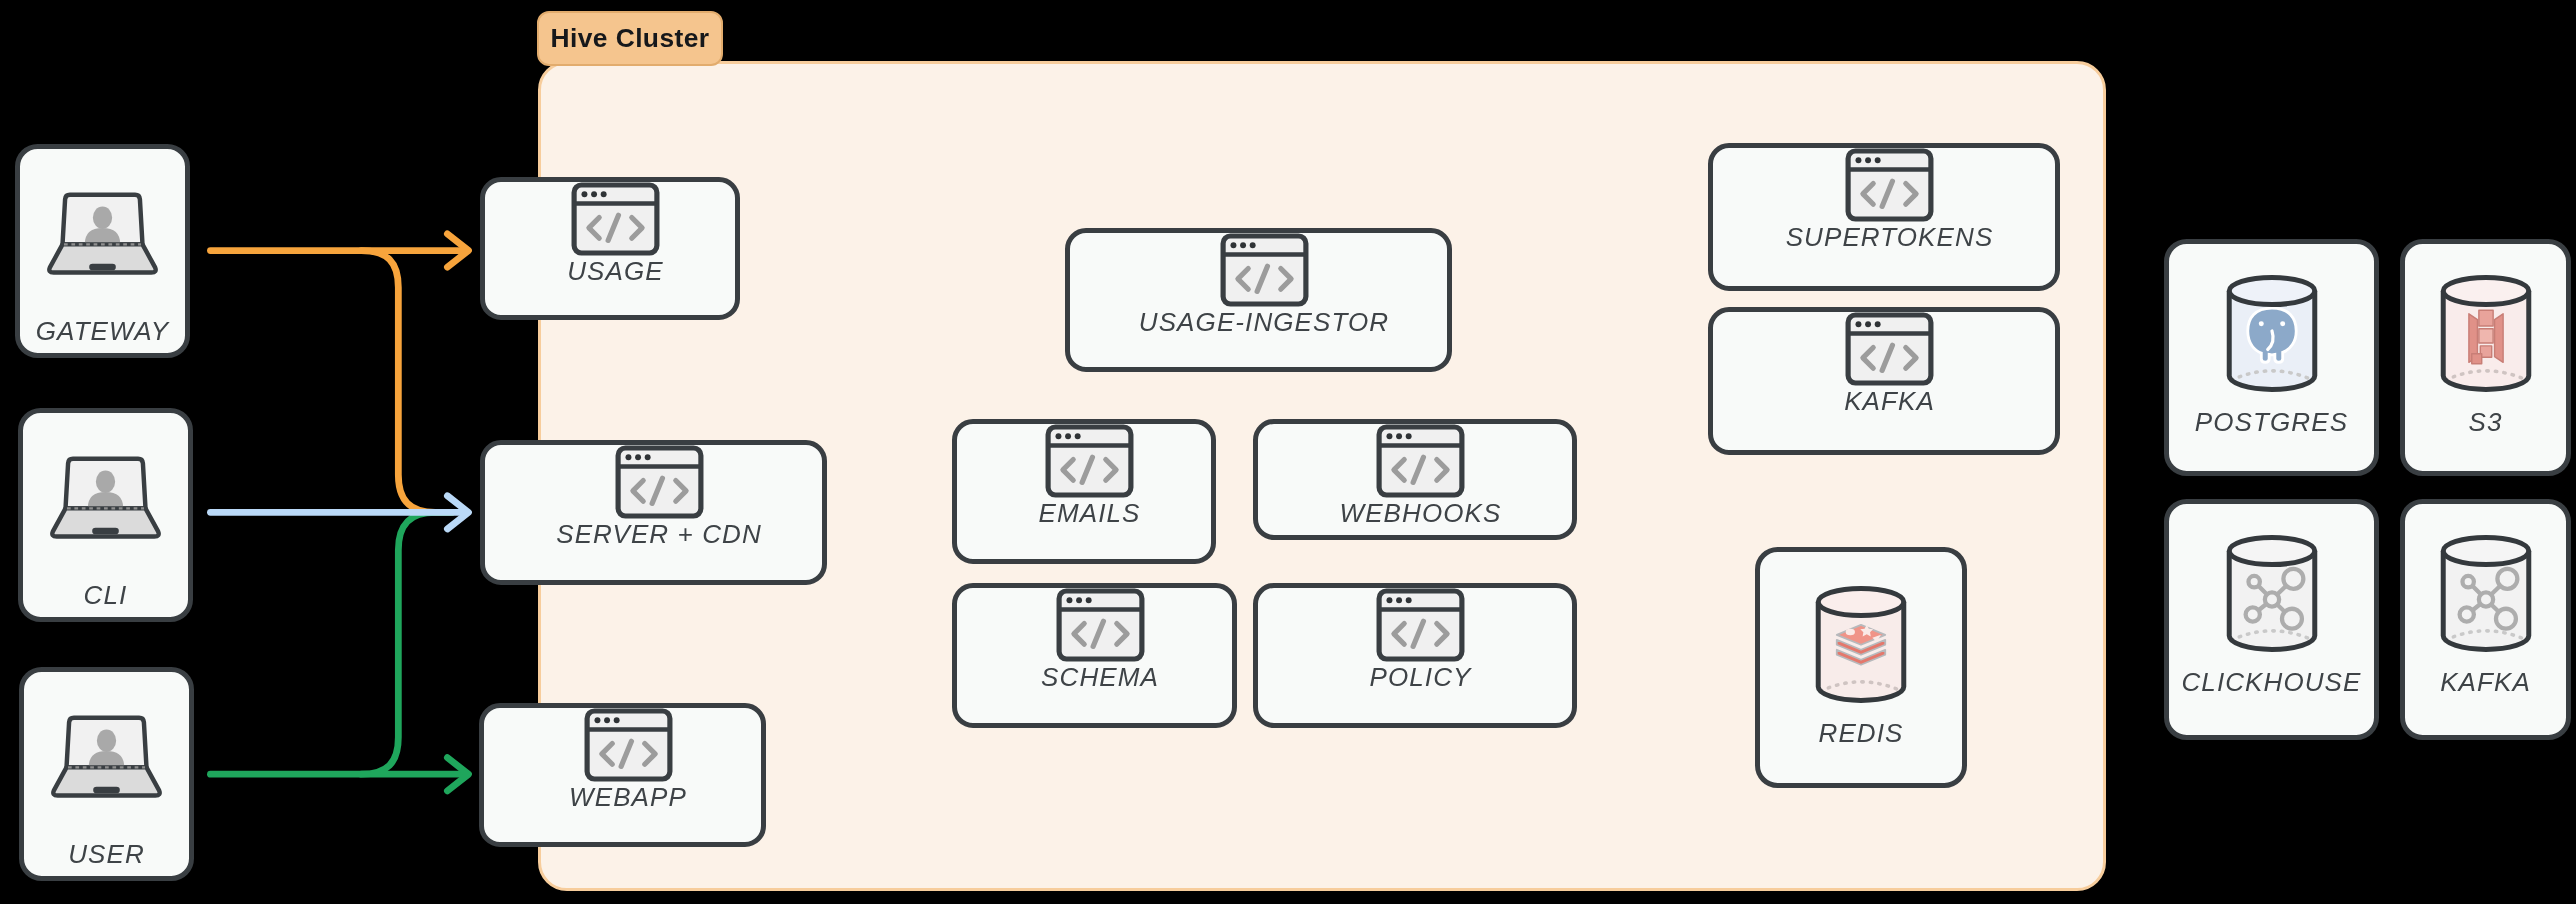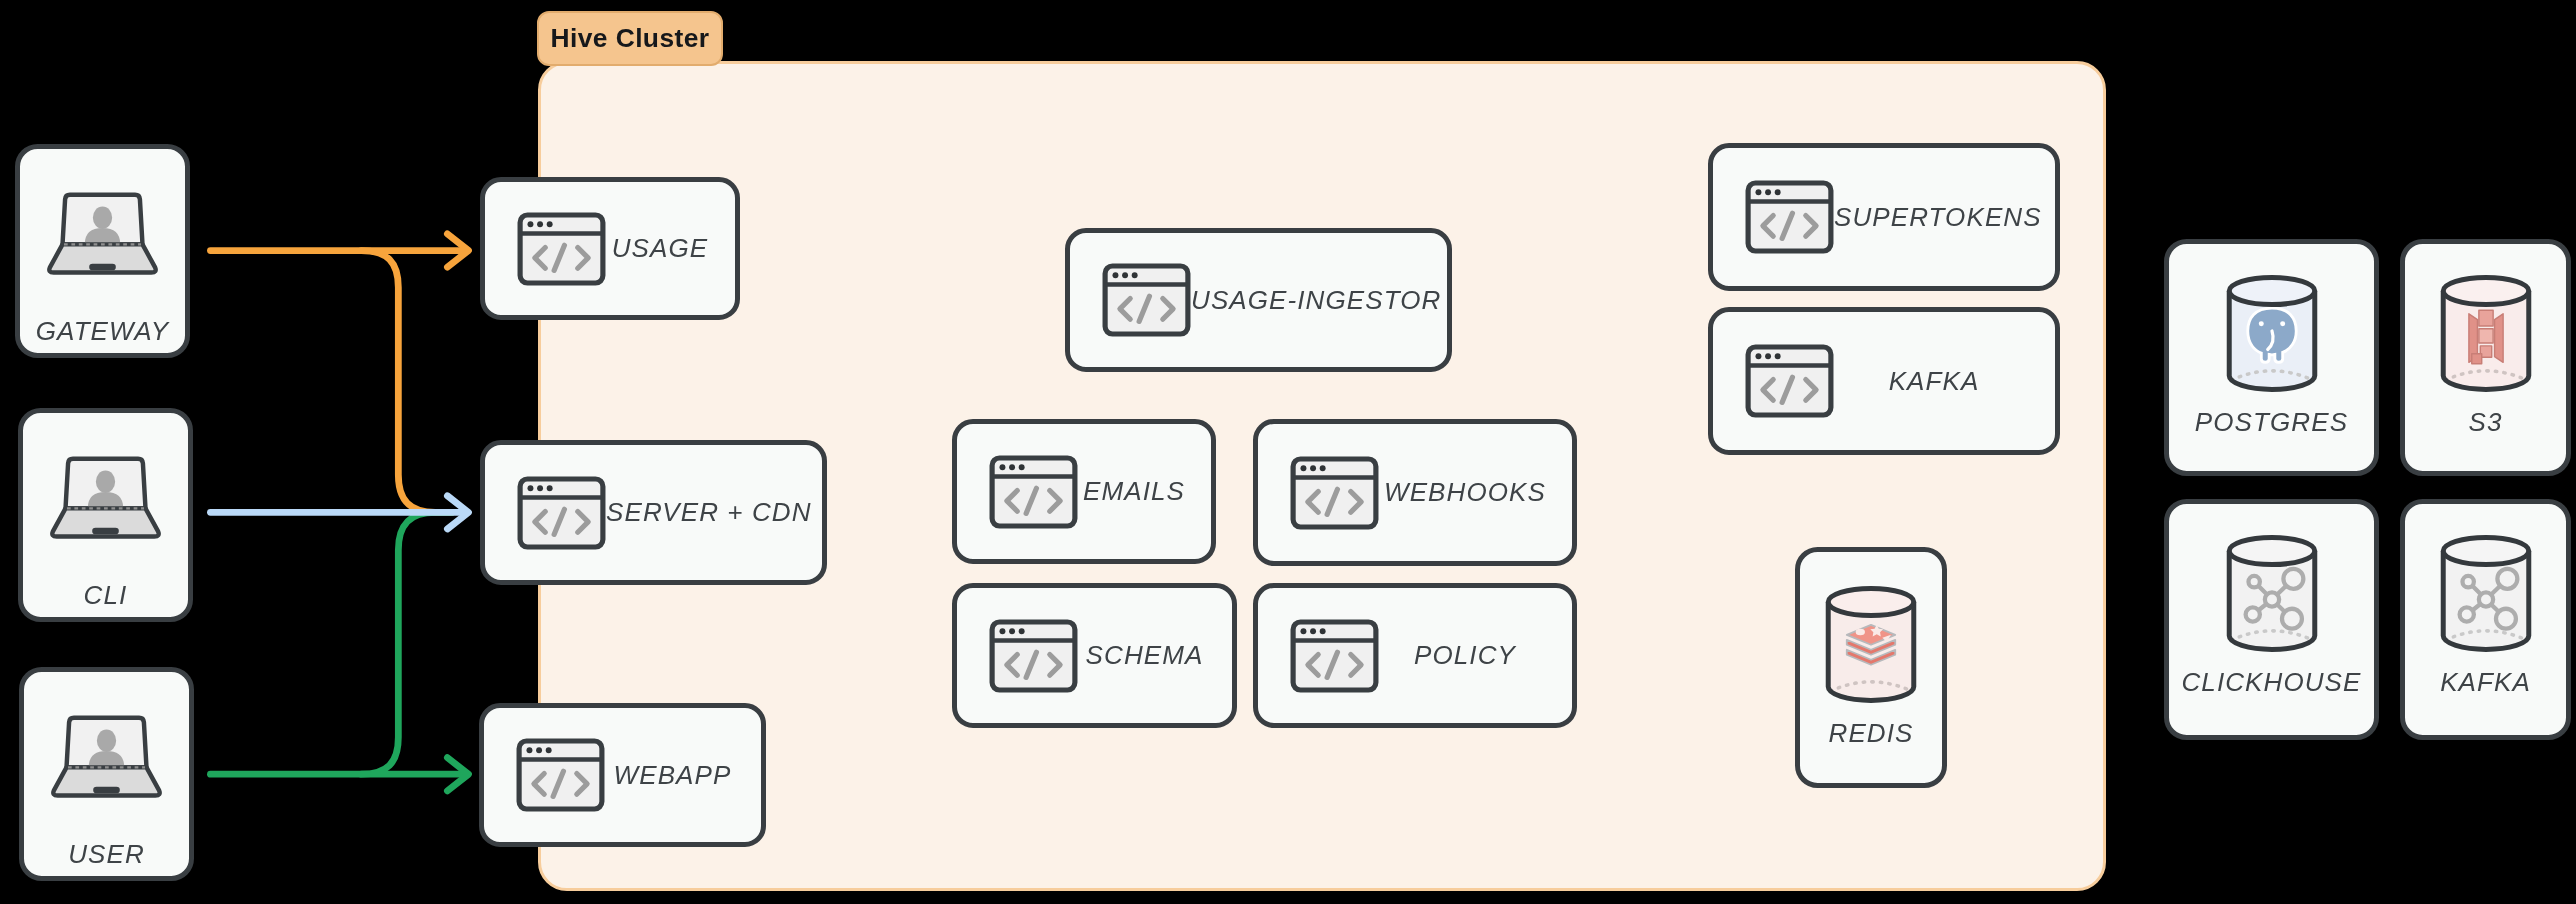--- a/index.html
+++ b/index.html
@@ -32,21 +32,21 @@
     position:absolute;z-index:3;
     background:var(--box-bg,#F8FAF9);
     border:5.3px solid var(--box-border,#393E42);
     border-radius:21px;
     display:flex;align-items:center;
   }
   .node .label{
     color:var(--label-color,#3E4347);font-style:italic;font-size:26px;
     letter-spacing:1.1px;white-space:nowrap;
   }
-  .service{flex-direction:row;padding:0 21px 0 32px;}
+  .service{flex-direction:column;padding:0 21px 0 32px;}
   .service .label{flex:1;text-align:center;}
   .service svg.win{width:89px;height:74px;flex:0 0 auto;}
   .vert{flex-direction:column;justify-content:flex-start;border-radius:22.6px;}
   .client{padding-top:42px;}
   .client .label{margin-top:36px;}
   .store{padding-top:27px;}
   .store .label{margin-top:9px;}
   .redis-node{padding-top:30px;}
   svg.laptop{width:119px;height:89px;display:block;}
   svg.cyl{width:100px;height:127px;display:block;}
@@ -196,21 +196,21 @@
         <use href="#sym-code-window"></use>
       </svg>
     <div class="label">USAGE-INGESTOR</div>
   </div>
   <div class="node service" style="left:952px;top:419px;width:264px;height:145px">
     <svg class="win" viewBox="0 0 118 98" width="89" height="74">
         <use href="#sym-code-window"></use>
       </svg>
     <div class="label">EMAILS</div>
   </div>
-  <div class="node service" style="left:1253px;top:419px;width:324px;height:147px">
+  <div class="node service" style="left:1253px;top:419px;width:324px;height:121px">
     <svg class="win" viewBox="0 0 118 98" width="89" height="74">
         <use href="#sym-code-window"></use>
       </svg>
     <div class="label">WEBHOOKS</div>
   </div>
   <div class="node service" style="left:952px;top:583px;width:285px;height:145px">
     <svg class="win" viewBox="0 0 118 98" width="89" height="74">
         <use href="#sym-code-window"></use>
       </svg>
     <div class="label">SCHEMA</div>
@@ -226,21 +226,21 @@
         <use href="#sym-code-window"></use>
       </svg>
     <div class="label">SUPERTOKENS</div>
   </div>
   <div class="node service" style="left:1708px;top:307px;width:352px;height:148px">
     <svg class="win" viewBox="0 0 118 98" width="89" height="74">
         <use href="#sym-code-window"></use>
       </svg>
     <div class="label">KAFKA</div>
   </div>
-  <div class="node vert store redis-node" style="left:1795px;top:547px;width:152px;height:241px">
+  <div class="node vert store redis-node" style="left:1755px;top:547px;width:212px;height:241px">
     <svg class="cyl" viewBox="0 0 132 168" width="100" height="127">
         <use href="#sym-db-redis"></use>
       </svg>
     <div class="label">REDIS</div>
   </div>
 
   <div class="node vert store" style="left:2164px;top:239px;width:215px;height:237px">
     <svg class="cyl" viewBox="0 0 132 168" width="100" height="127">
         <use href="#sym-db-postgres"></use>
       </svg>

